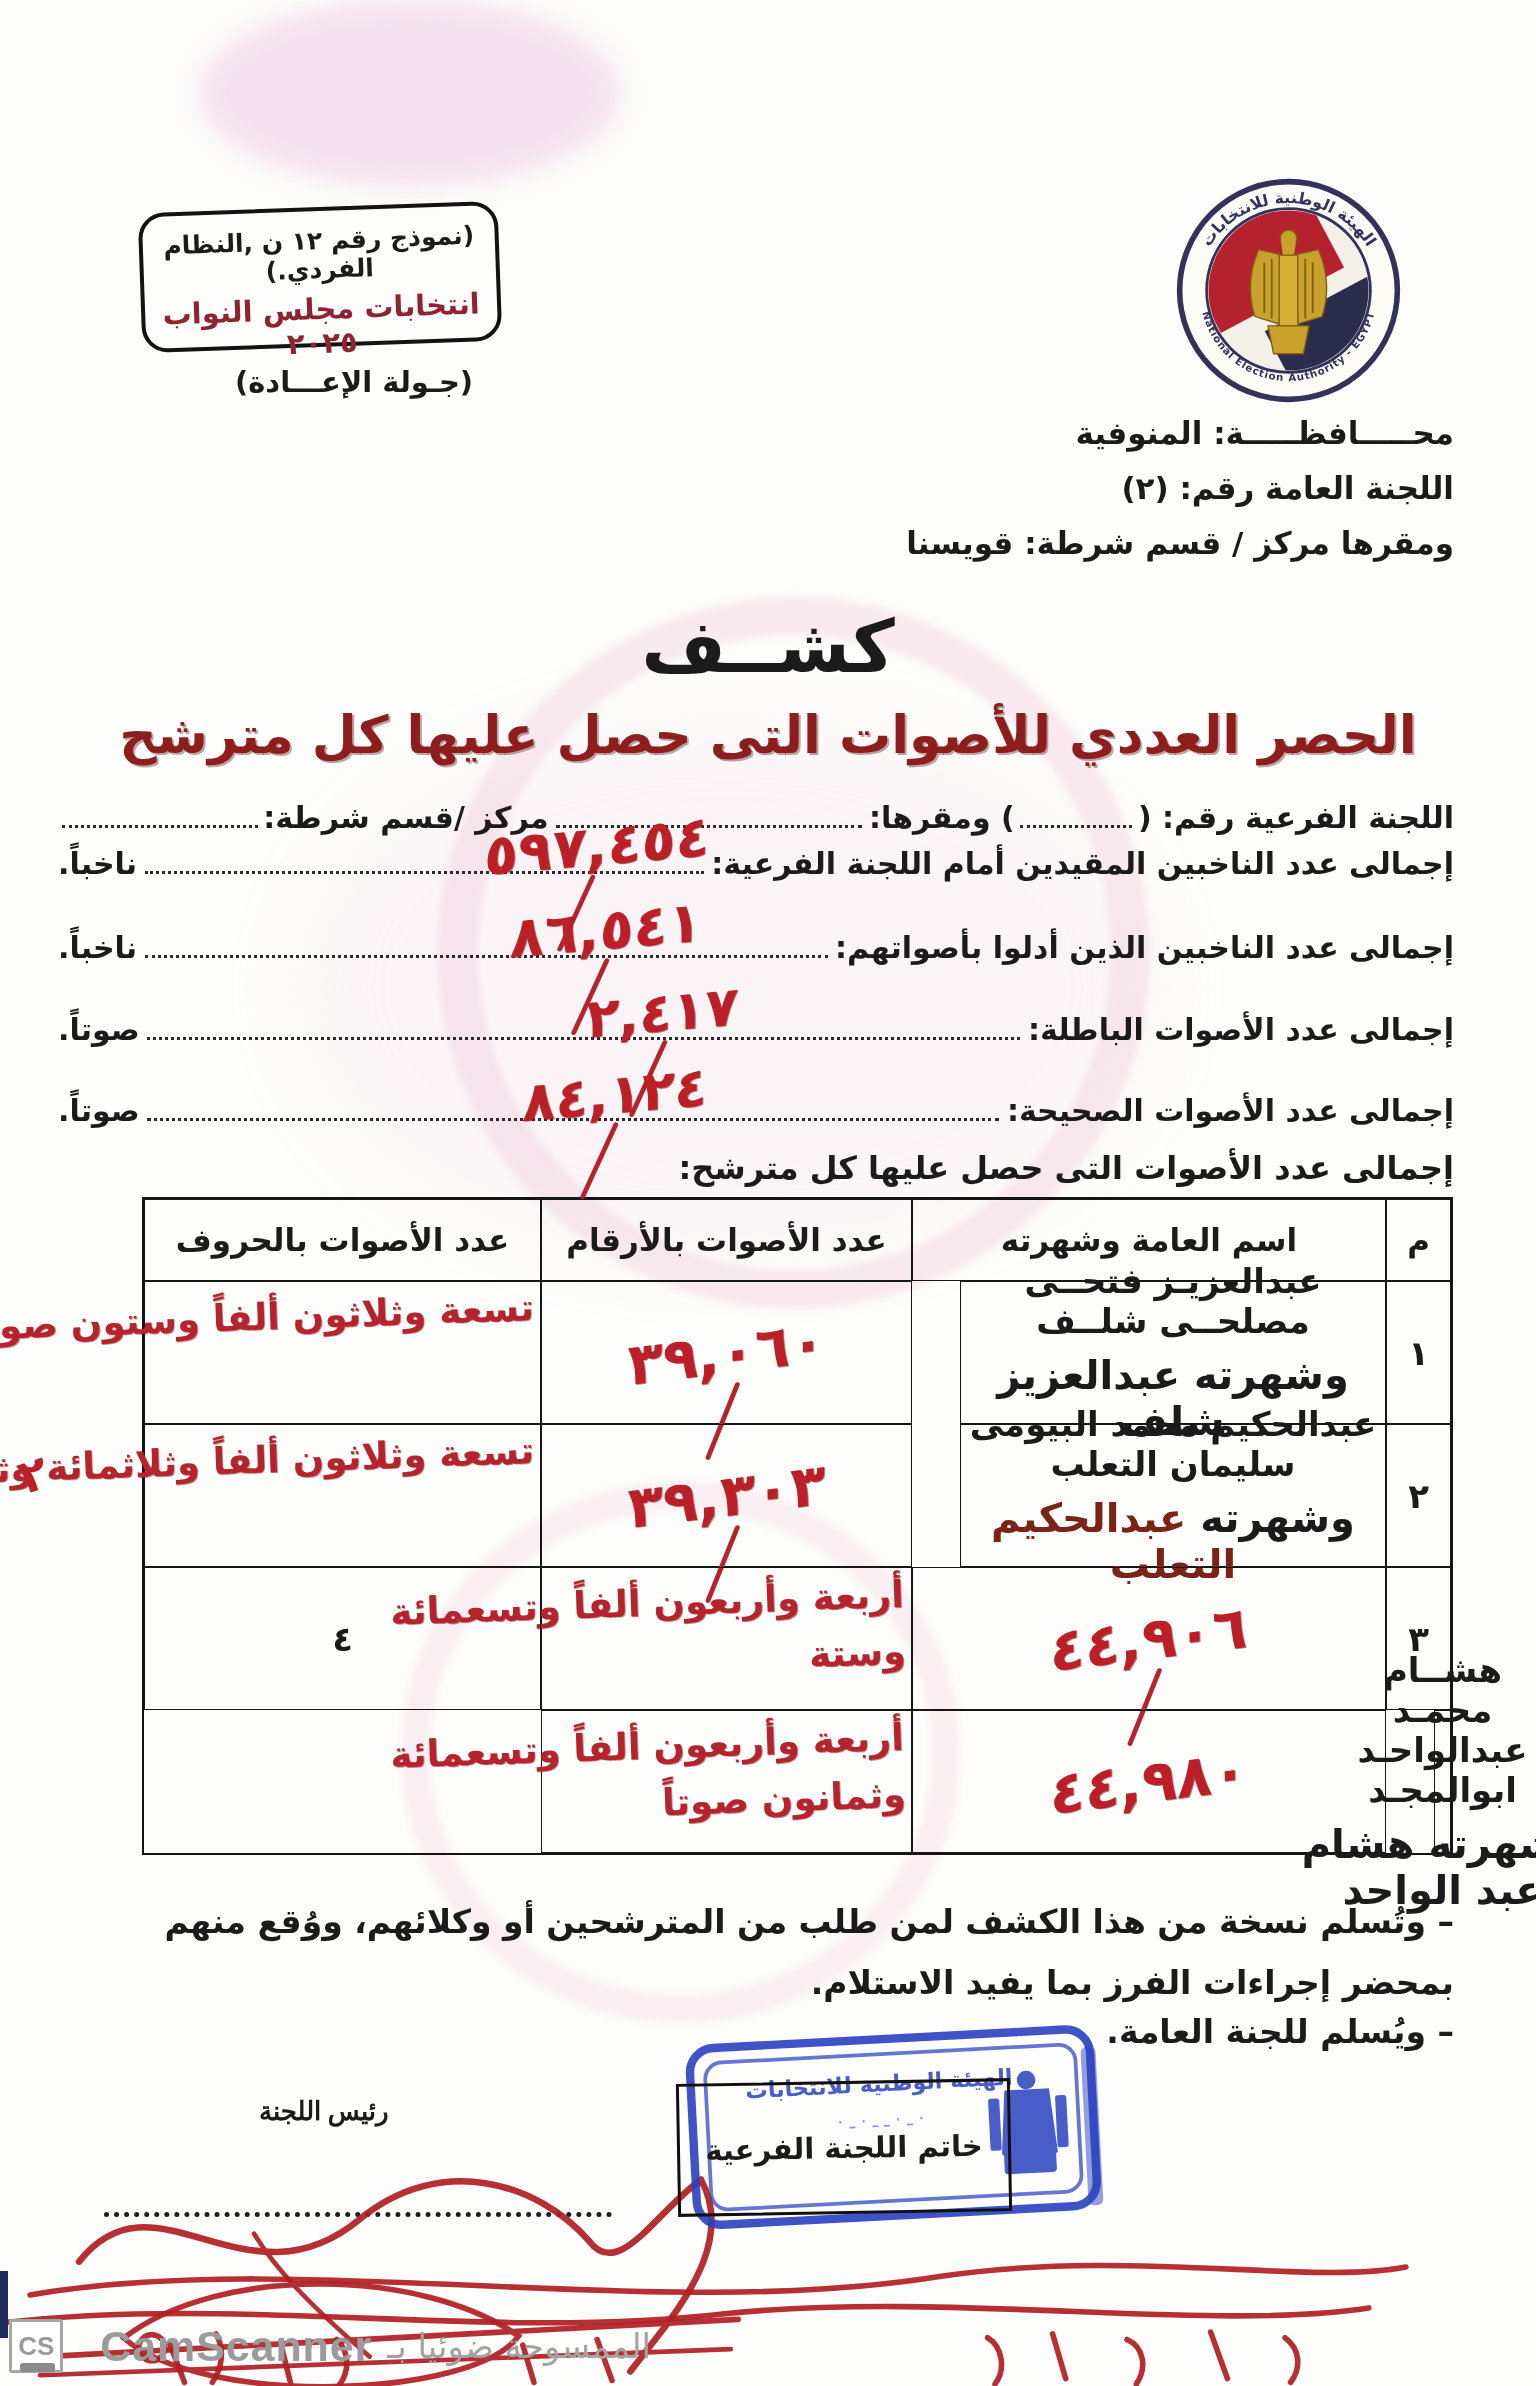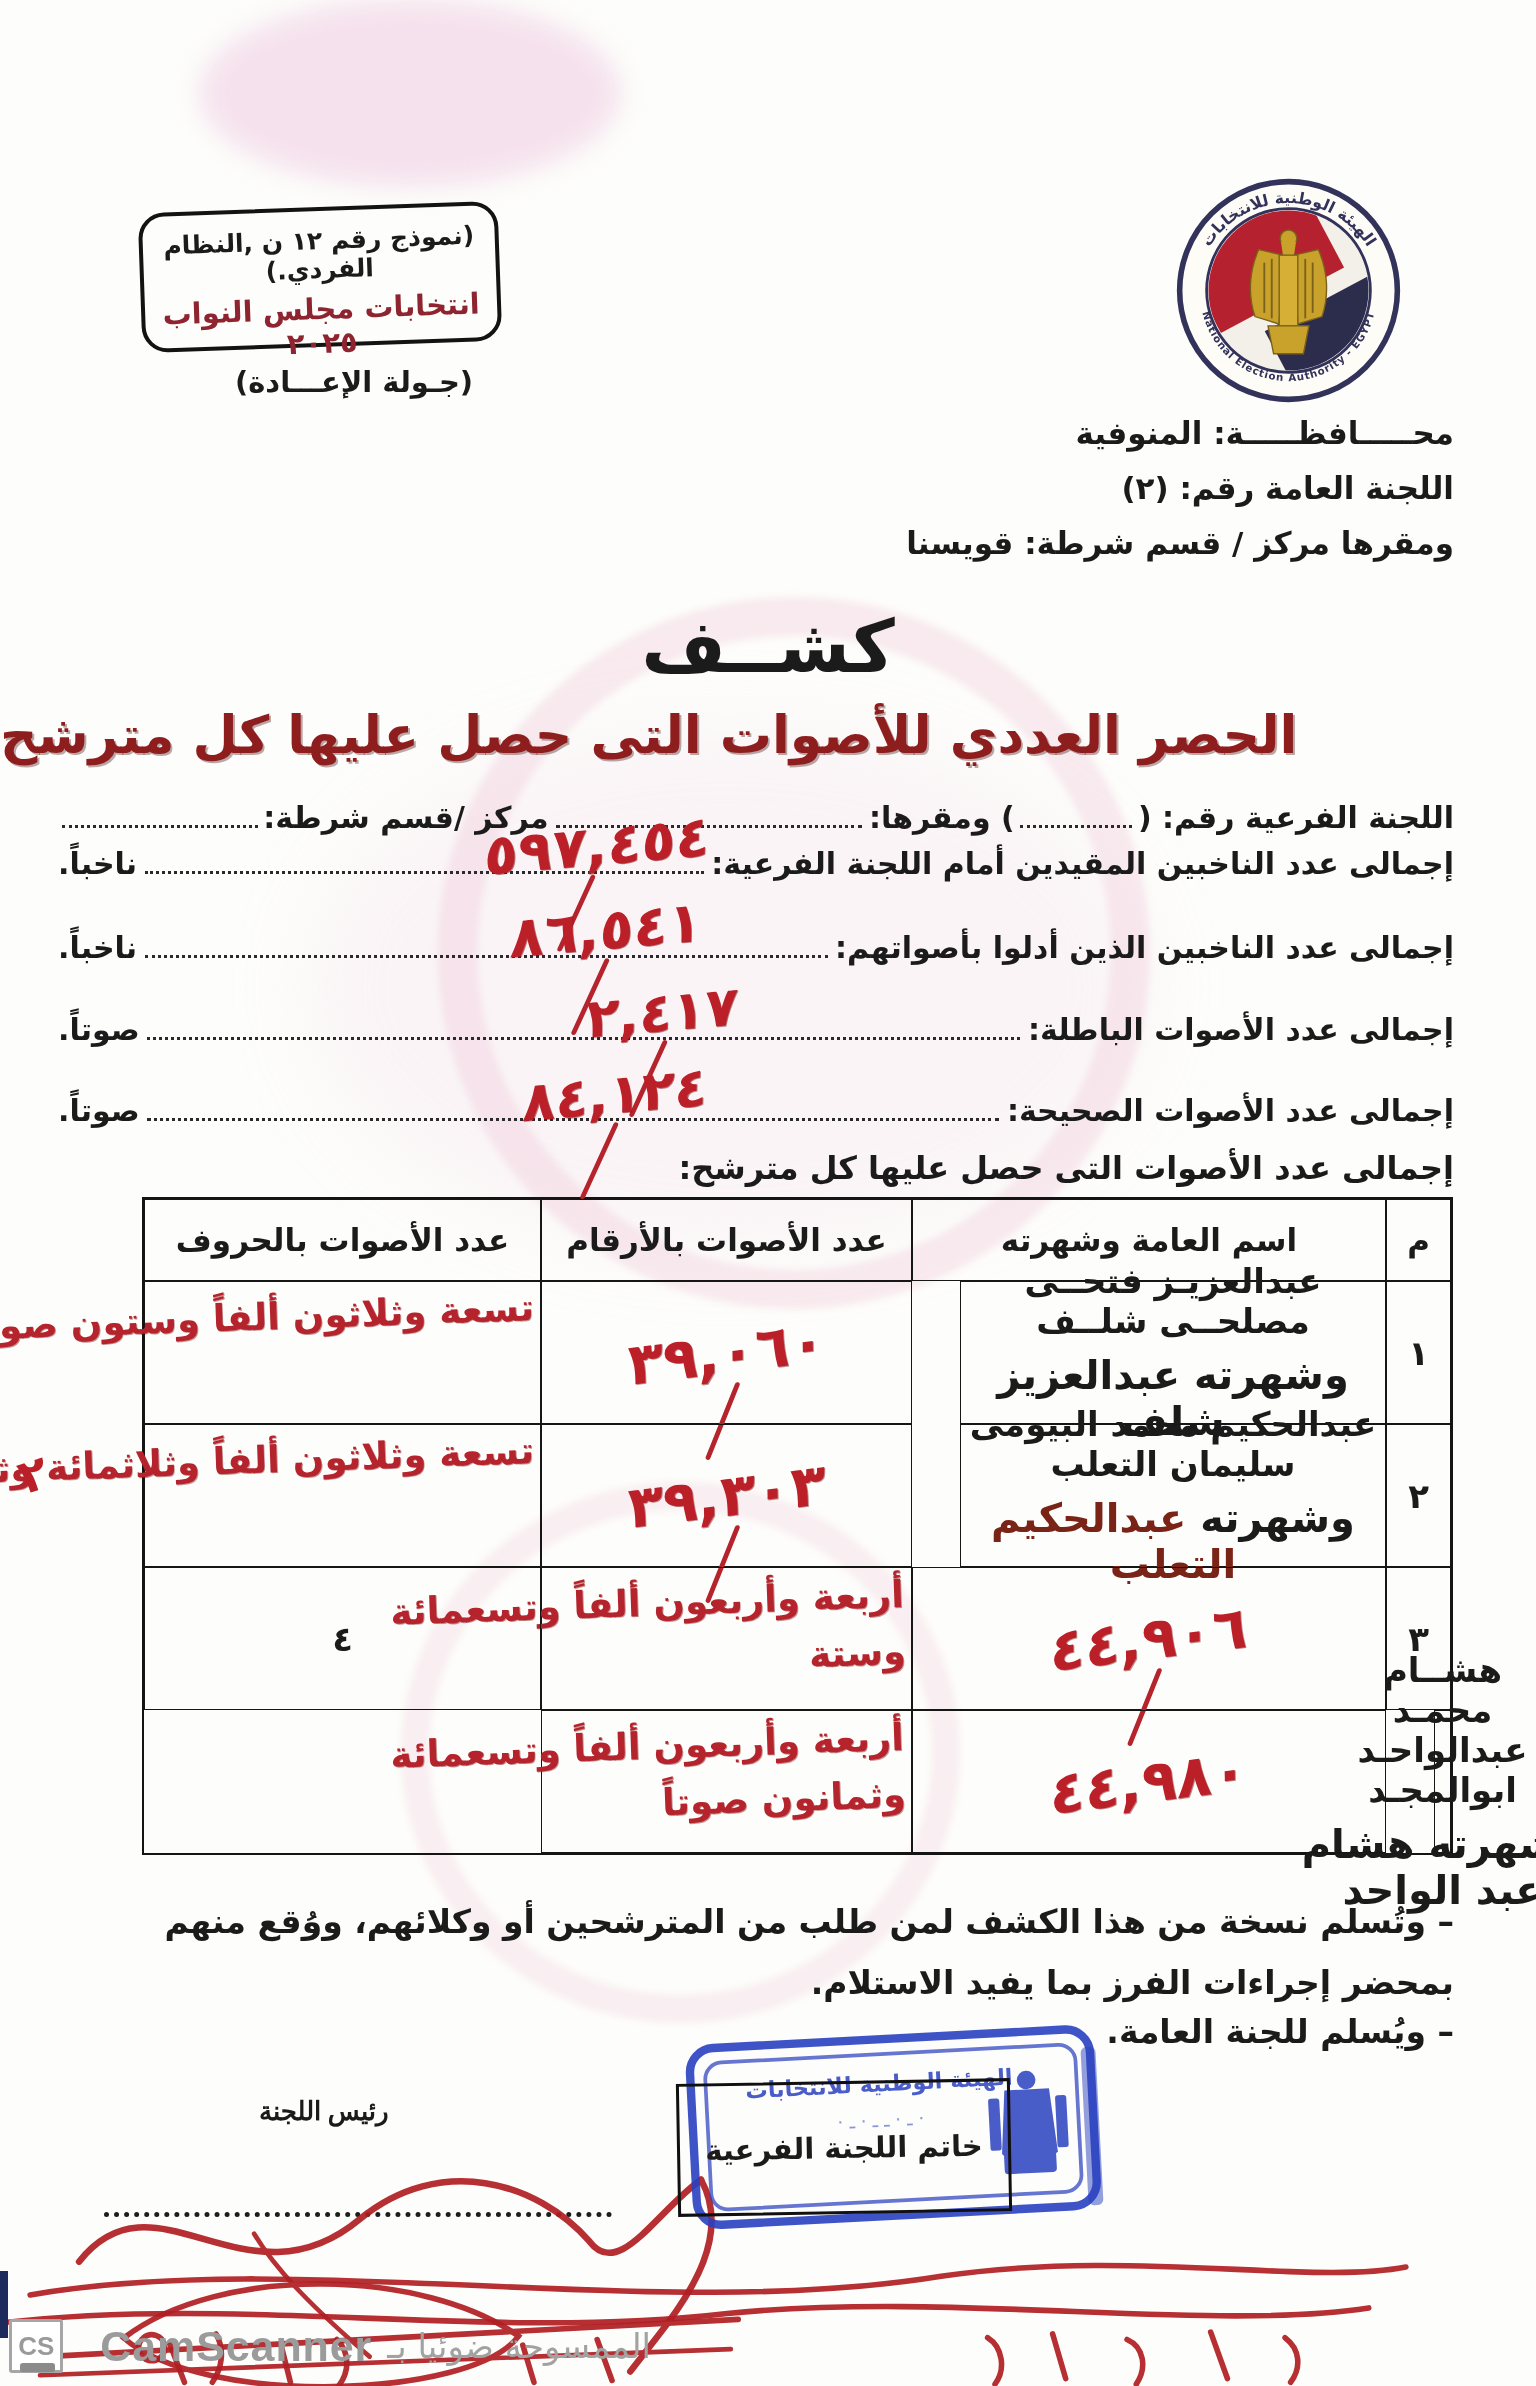--- a/index.html
+++ b/index.html
@@ -23,21 +23,21 @@
             transform:rotate(-2deg);text-align:center;padding-top:15px;box-sizing:border-box;}
   .form-box .l1{font-size:25px;font-weight:bold;}
   .form-box .l2{font-size:29px;font-weight:bold;color:#8e2430;margin-top:7.5px;}
   .round-label{left:235px;top:365px;font-size:29px;font-weight:bold;}
 
   
   .gov{right:82px;top:406px;text-align:right;font-size:31px;font-weight:bold;line-height:1.78;}
 
   
   .title{left:0;top:604px;width:1536px;text-align:center;font-size:73px;font-weight:bold;letter-spacing:1.9px;}
-  .subtitle{left:0;top:705px;width:1536px;text-align:left;font-size:52px;font-weight:bold;
+  .subtitle{left:0;top:705px;width:1536px;text-align:center;font-size:52px;font-weight:bold;
             color:#8e1d1d;text-shadow:1.9px 1.9px 0 rgba(60,10,10,.35);}
 
   
   .line{display:flex;direction:rtl;align-items:flex-end;font-size:30px;font-weight:bold;}
   .line .dots{flex:1;border-bottom:3.7px dotted #2a2a2a;margin:0 7.5px 7.5px 7.5px;height:0.9px;}
   .line .dseg{border-bottom:3.7px dotted #2a2a2a;margin:0 5.6px 7.5px 5.6px;height:0.9px;display:inline-block;}
   .subc{left:56px;right:82px;top:800px;}
   .t1{left:58px;right:82px;top:846px;}
   .t2{left:58px;right:82px;top:930px;}
   .t3{left:58px;right:82px;top:1012px;}

